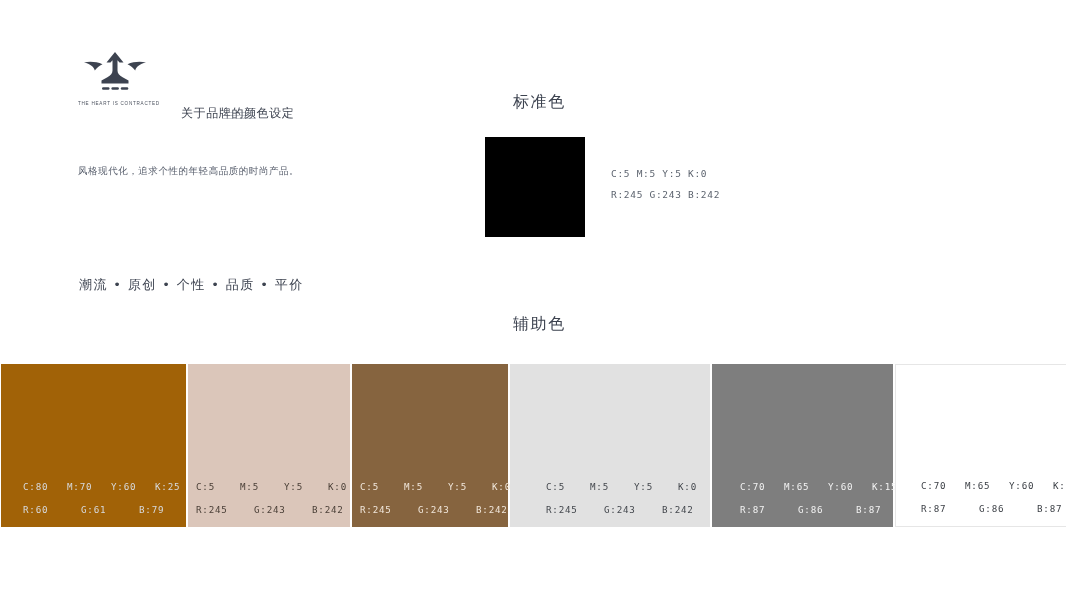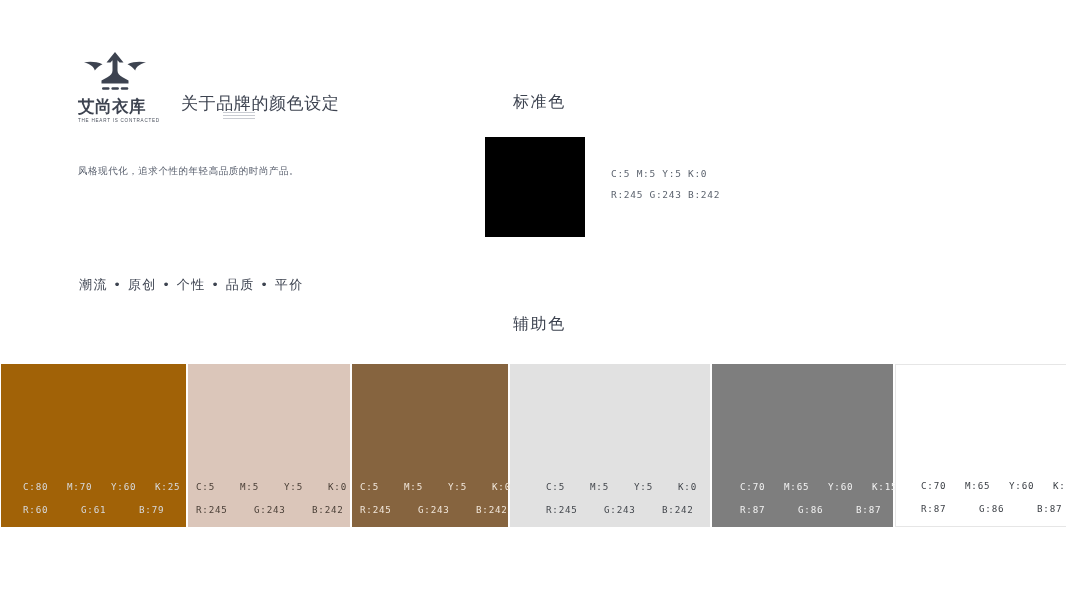--- a/index.html
+++ b/index.html
@@ -66,22 +66,22 @@
   }
   .brand-divider i {
     display: block;
     height: 1px;
     background: #c9ccd2;
     margin-bottom: 2px;
   }
   .brand-caption {
     position: absolute;
     left: 181px;
-    top: 92px;
-    font-size: 17px;
+    top: 105px;
+    font-size: 12px;
     color: #3d4350;
     letter-spacing: 0.6px;
     white-space: nowrap;
   }
 
   
   .description {
     position: absolute;
     left: 78px;
     top: 162px;
@@ -198,21 +198,20 @@
                    C53.9 16.8 57.8 13.9 64 12.5 Z"></path>
 
           <rect x="20" y="37.2" width="7.5" height="2.6" rx="1.2"></rect>
           <rect x="29.4" y="37.2" width="7.5" height="2.6" rx="1.2"></rect>
           <rect x="38.8" y="37.2" width="7.5" height="2.6" rx="1.2"></rect>
         </g>
       </svg>
     </div>
 
     <div class="logo-wordmark">
-      <span class="logo-cn">艾尚衣库</span>
       <span class="logo-en">THE HEART IS CONTRACTED</span>
     </div>
 
     <div class="brand-divider">
       <i></i>
         <i></i>
         <i></i>
     </div>
   </div>
 

